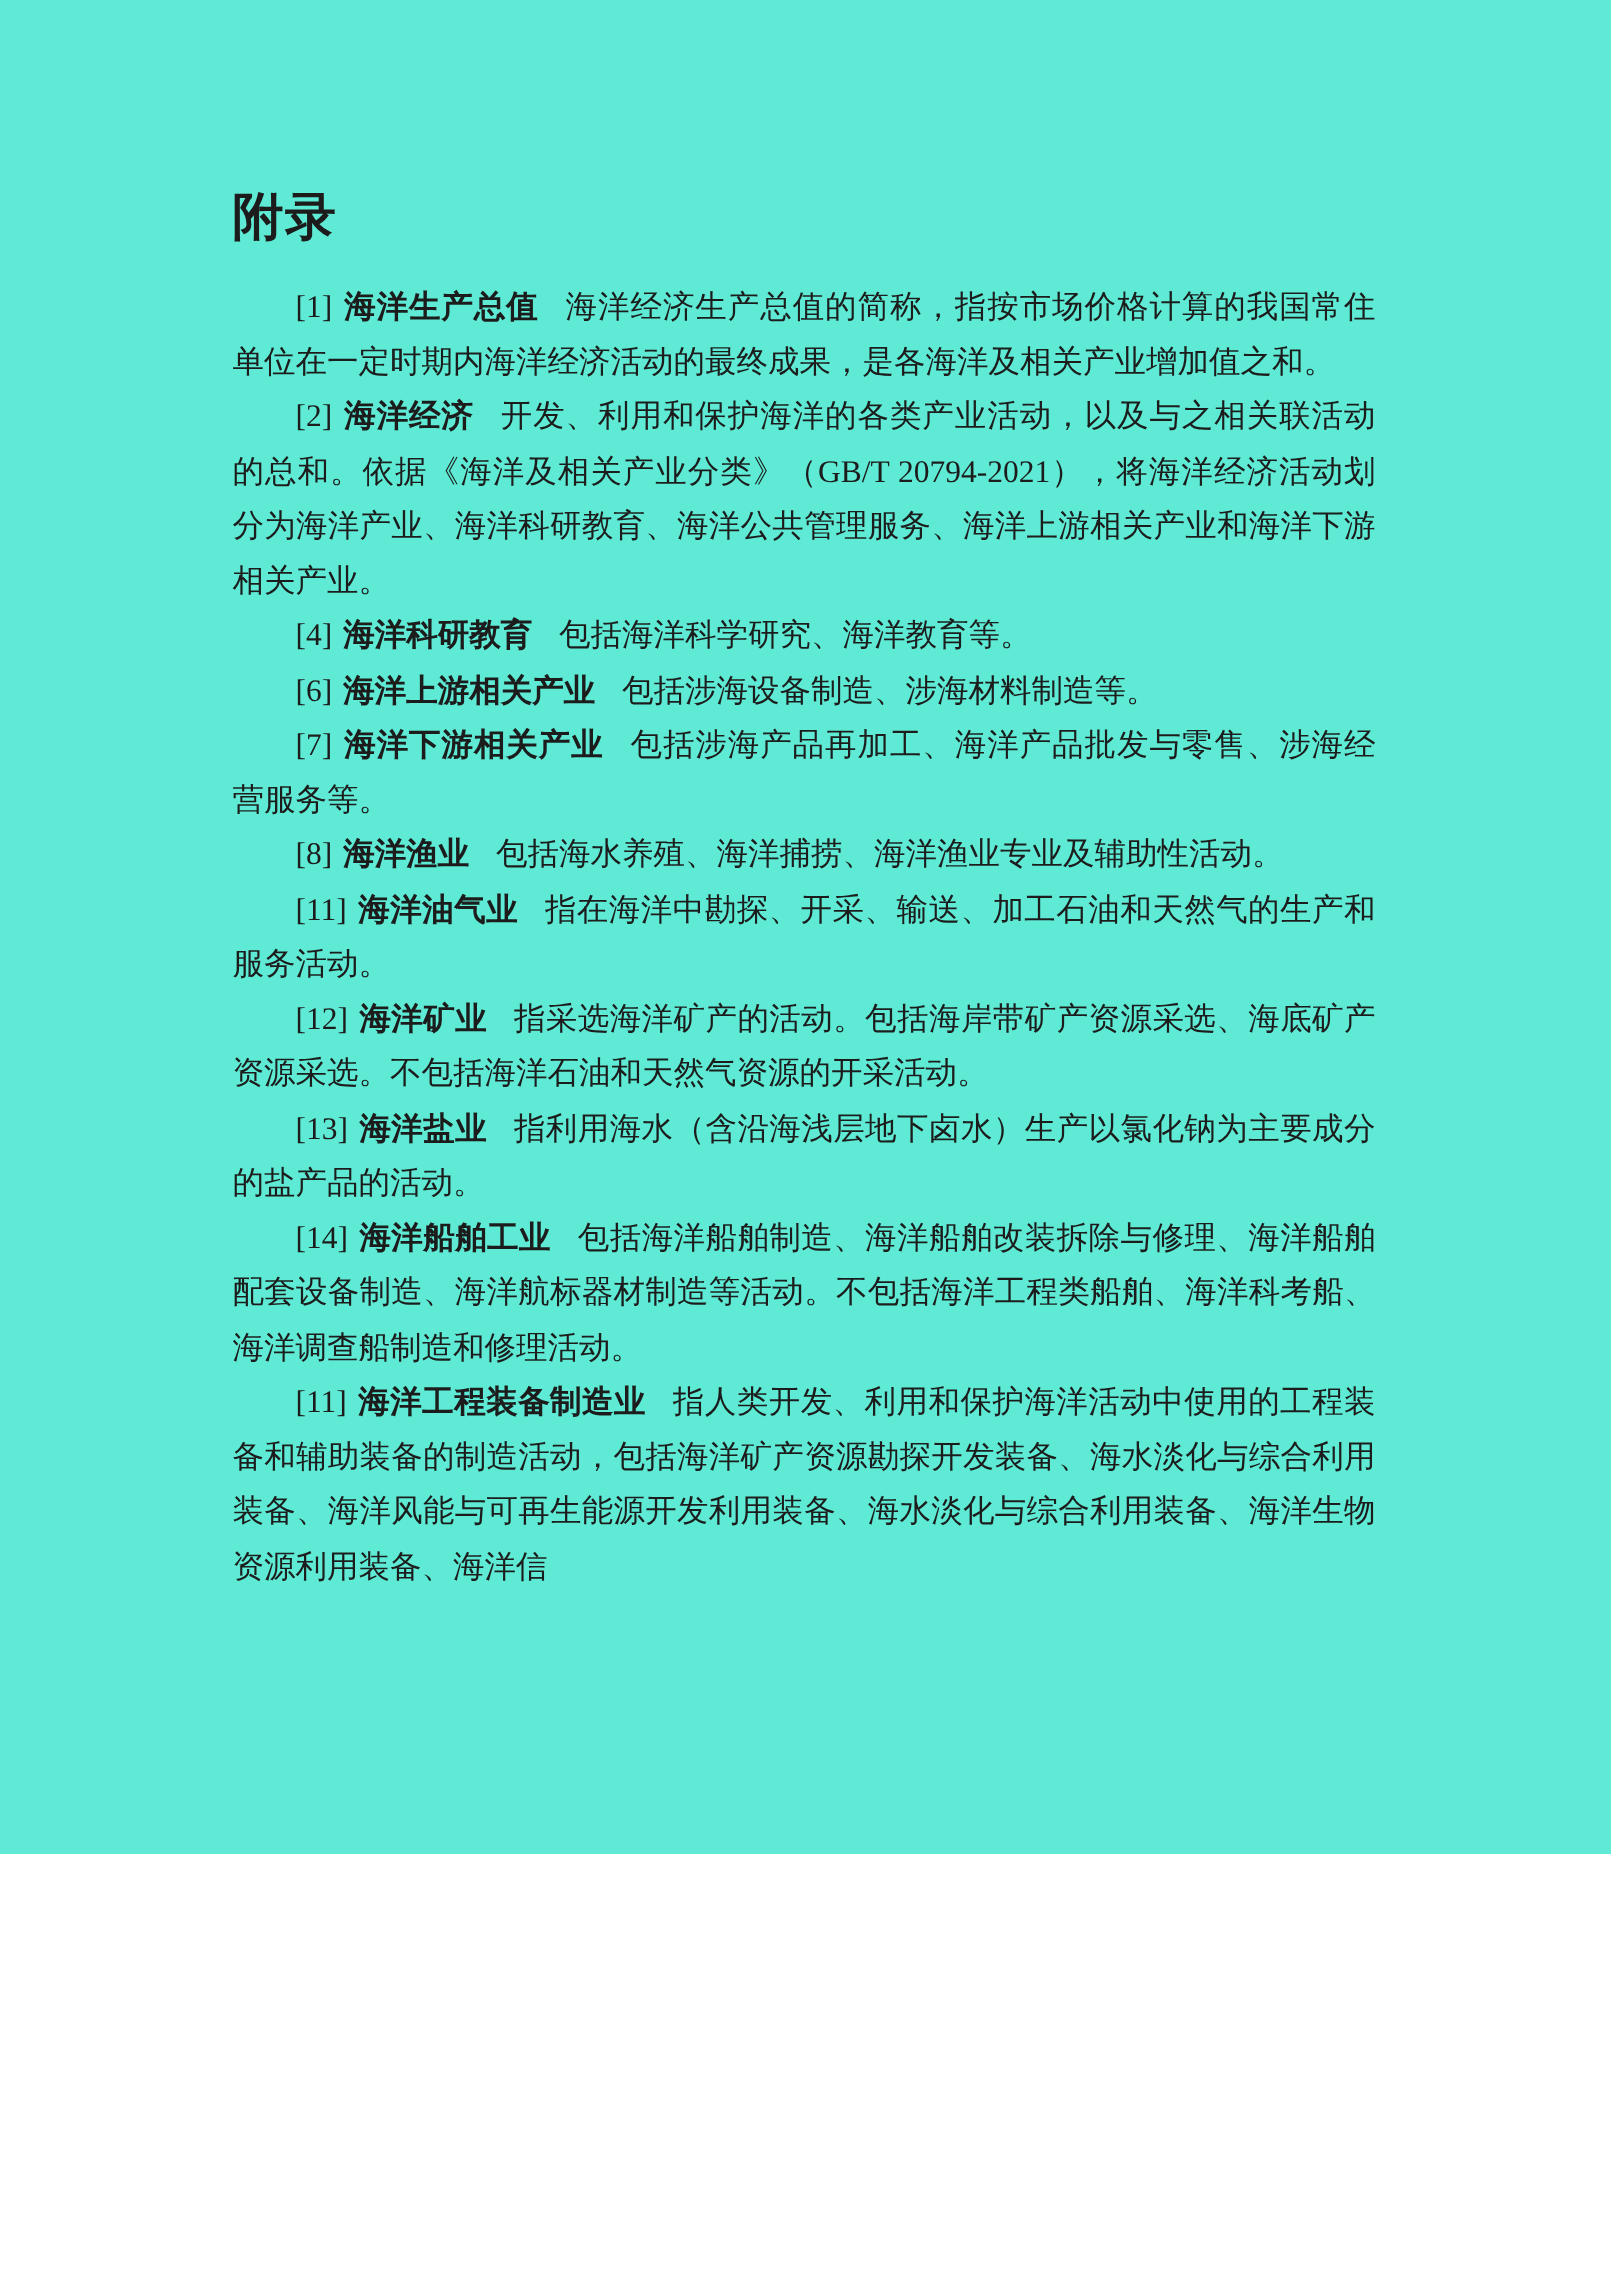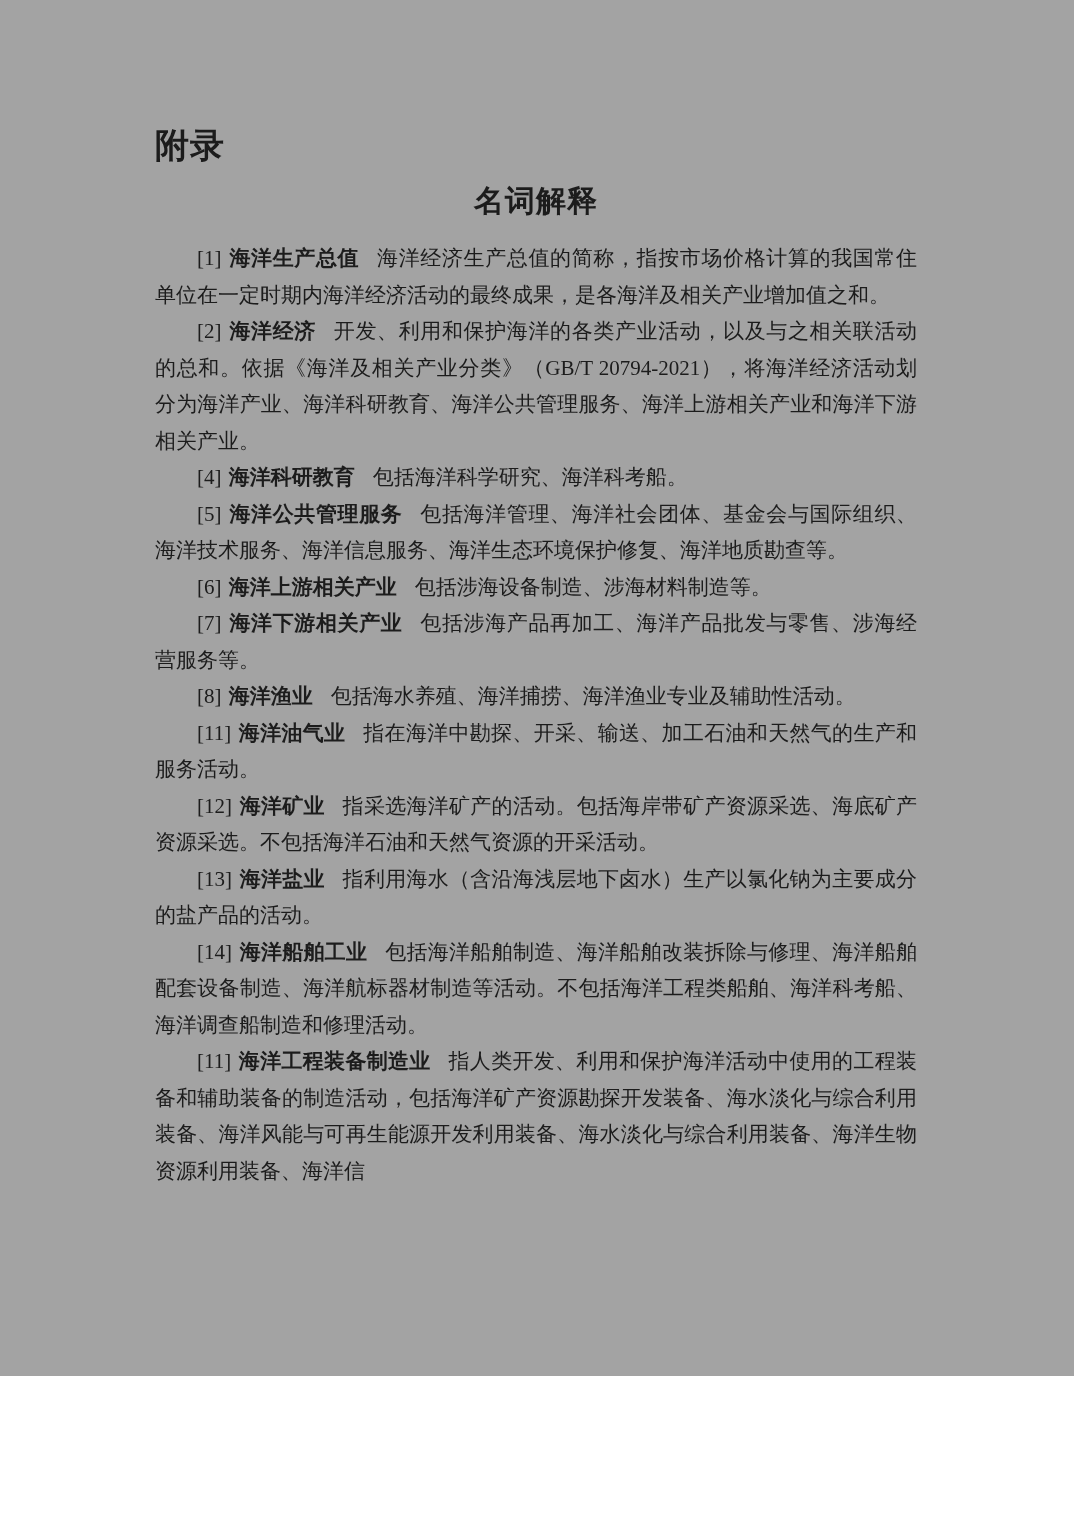--- a/index.html
+++ b/index.html
@@ -9,22 +9,22 @@
   }
   body {
     width: 1074px;
     height: 1520px;
     font-family: "Liberation Serif", "DejaVu Serif", serif;
     color: #1c1c1c;
   }
   .page {
     position: relative;
     width: 1074px;
-    height: 1376px;
-    background: #a3a3a3;
+    height: 1236px;
+    background: #5eead4;
     overflow: hidden;
   }
   .content {
     position: absolute;
     left: 155px;
     top: 0;
     width: 762px;
   }
   .appendix-heading {
     margin: 126px 0 0 0;
@@ -68,30 +68,28 @@
     font-size: 17px;
     color: #333333;
   }
 </style>
 </head>
 <body>
 
 <div class="page">
   <div class="content">
     <h1 class="appendix-heading">附录</h1>
-    <h2 class="doc-title">名词解释</h2>
     <div class="entries">
   <p class="entry"><span class="bracket">[1]</span><span class="term">海洋生产总值</span><span class="definition">海洋经济生产总值的简称，指按市场价格计算的我国常住单位在一定时期内海洋经济活动的最终成果，是各海洋及相关产业增加值之和。</span></p>
 
   <p class="entry"><span class="bracket">[2]</span><span class="term">海洋经济</span><span class="definition">开发、利用和保护海洋的各类产业活动，以及与之相关联活动的总和。依据《海洋及相关产业分类》（GB/T 20794-2021），将海洋经济活动划分为海洋产业、海洋科研教育、海洋公共管理服务、海洋上游相关产业和海洋下游相关产业。</span></p>
 
 
-  <p class="entry"><span class="bracket">[4]</span><span class="term">海洋科研教育</span><span class="definition">包括海洋科学研究、海洋科考船。</span></p>
+  <p class="entry"><span class="bracket">[4]</span><span class="term">海洋科研教育</span><span class="definition">包括海洋科学研究、海洋教育等。</span></p>
 
-  <p class="entry"><span class="bracket">[5]</span><span class="term">海洋公共管理服务</span><span class="definition">包括海洋管理、海洋社会团体、基金会与国际组织、海洋技术服务、海洋信息服务、海洋生态环境保护修复、海洋地质勘查等。</span></p>
 
   <p class="entry"><span class="bracket">[6]</span><span class="term">海洋上游相关产业</span><span class="definition">包括涉海设备制造、涉海材料制造等。</span></p>
 
   <p class="entry"><span class="bracket">[7]</span><span class="term">海洋下游相关产业</span><span class="definition">包括涉海产品再加工、海洋产品批发与零售、涉海经营服务等。</span></p>
 
   <p class="entry"><span class="bracket">[8]</span><span class="term">海洋渔业</span><span class="definition">包括海水养殖、海洋捕捞、海洋渔业专业及辅助性活动。</span></p>
 
 
 
   <p class="entry"><span class="bracket">[11]</span><span class="term">海洋油气业</span><span class="definition">指在海洋中勘探、开采、输送、加工石油和天然气的生产和服务活动。</span></p>

